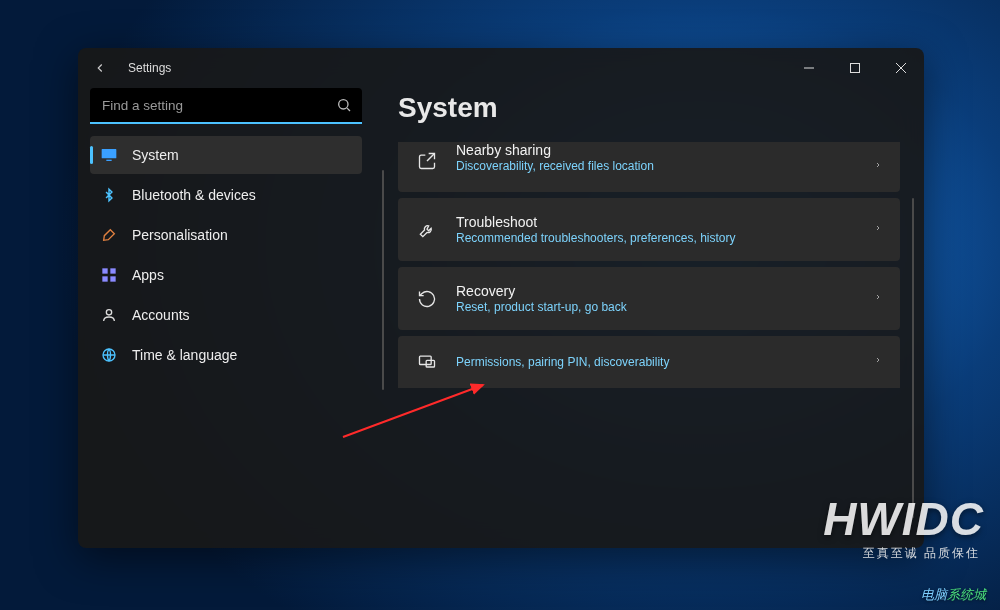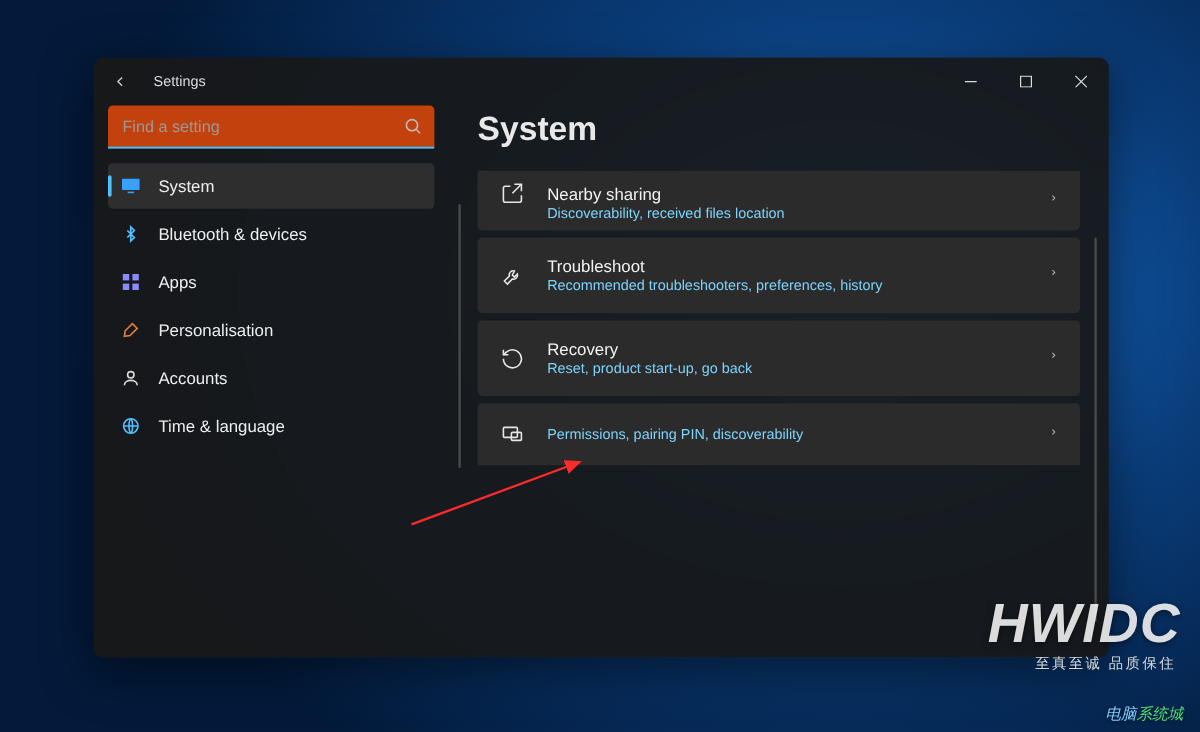--- a/index.html
+++ b/index.html
@@ -23,21 +23,21 @@
   }
   .tb-left { display:flex; align-items:center; gap:18px; }
   .back { width:20px; height:20px; display:flex; align-items:center; justify-content:center; color:#ccc; }
   .app-title { font-size:12px; color:#ddd; }
   .win-ctrls { display:flex; }
   .wc { width:46px; height:40px; display:flex; align-items:center; justify-content:center; color:#ddd; }
   .body { display:flex; height:calc(100% - 40px); }
   .sidebar { width:296px; padding:0 12px 10px 12px; display:flex; flex-direction:column; }
   .search-wrap { position:relative; margin-bottom:12px; }
   #search {
-    width:100%; height:36px; background:#c2410c; border:none; border-bottom:2px solid #4cc2ff;
+    width:100%; height:36px; background:#000000; border:none; border-bottom:2px solid #4cc2ff;
     border-radius:4px 4px 0 0; color:#ddd; padding:0 36px 0 12px; font-size:13.5px;
     outline:none;
   }
   #search::placeholder { color:#9a9a9a; }
   .search-icn { position:absolute; right:10px; top:9px; color:#bbb; }
   .nav { display:flex; flex-direction:column; gap:2px; position:relative; }
   .nav-item {
     height:38px; display:flex; align-items:center; gap:14px; padding:0 10px;
     border-radius:4px; font-size:14px; color:#eee; cursor:default;
   }
@@ -49,21 +49,21 @@
   .main { flex:1; padding:0 16px 0 10px; display:flex; flex-direction:column; position:relative; }
   .page-title { font-size:28px; font-weight:600; margin:4px 0 18px 14px; }
   .list { display:flex; flex-direction:column; gap:6px; overflow:hidden; padding-left:14px; padding-right:8px; }
   .card {
     background:#2b2b2b; border-radius:4px; height:63px;
     display:flex; align-items:center; padding:0 18px; gap:18px;
   }
   .card.cut-top { height:50px; align-items:flex-start; padding-top:0; border-radius:0 0 4px 4px; }
   .card.cut-bot { height:52px; border-radius:4px 4px 0 0; }
   .card.cut-top .card-icon{ margin-top:8px;}
-  .card.cut-top .card-text{ margin-top:12px;}
+  .card.cut-top .card-text{ margin-top:0;}
   .card.cut-top .chev{ margin-top:16px;}
   .card-icon { width:22px; height:22px; color:#e6e6e6; display:flex; align-items:center; justify-content:center; }
   .card-text { flex:1; display:flex; flex-direction:column; gap:1px; }
   .card-title { font-size:14px; color:#f2f2f2; }
   .card-sub { font-size:12px; color:#7dd3fc; }
   .chev { color:#bbb; }
   .scroll-track-left {
     position:absolute; left:304px; top:122px; width:2px; height:220px;
     background:#4a4a4a; border-radius:2px;
   }
@@ -148,36 +148,36 @@
           <div class="nav-item">
             <span class="nav-icon">
               <svg width="14" height="16" viewBox="0 0 24 24" fill="none" stroke="#4cc2ff" stroke-width="2.5">
                 <path d="M7 7l10 10-5 5V2l5 5L7 17"></path>
               </svg>
             </span>
             <span>Bluetooth &amp; devices</span>
           </div>
           <div class="nav-item">
             <span class="nav-icon">
+              <svg width="16" height="16" viewBox="0 0 24 24" fill="none" stroke="#e08040" stroke-width="2">
+                <path d="M14 4l6 6-9 9-7 1 1-7z"></path>
+              </svg>
+            </span>
+            <span>Personalisation</span>
+          </div>
+          <div class="nav-item">
+            <span class="nav-icon">
               <svg width="16" height="16" viewBox="0 0 24 24" fill="#8a8aff">
                 <rect x="2" y="2" width="8" height="8"></rect>
                 <rect x="14" y="2" width="8" height="8"></rect>
                 <rect x="2" y="14" width="8" height="8"></rect>
                 <rect x="14" y="14" width="8" height="8"></rect>
               </svg>
             </span>
             <span>Apps</span>
-          </div>
-          <div class="nav-item">
-            <span class="nav-icon">
-              <svg width="16" height="16" viewBox="0 0 24 24" fill="none" stroke="#e08040" stroke-width="2">
-                <path d="M14 4l6 6-9 9-7 1 1-7z"></path>
-              </svg>
-            </span>
-            <span>Personalisation</span>
           </div>
           <div class="nav-item">
             <span class="nav-icon">
               <svg width="16" height="16" viewBox="0 0 24 24" fill="none" stroke="#ddd" stroke-width="2">
                 <circle cx="12" cy="8" r="4"></circle>
                 <path d="M4 21c0-4 4-6 8-6s8 2 8 6"></path>
               </svg>
             </span>
             <span>Accounts</span>
           </div>

